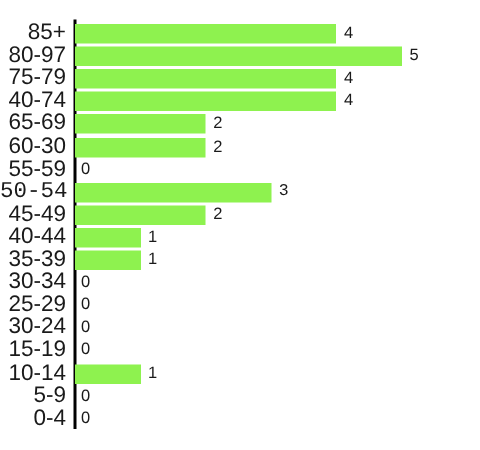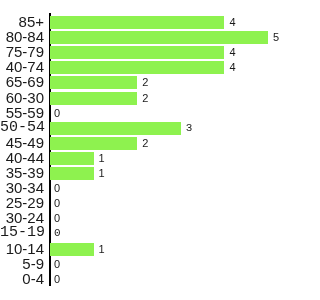--- a/index.html
+++ b/index.html
@@ -93,21 +93,21 @@
     <div id="axis-line"></div>
     <div id="rows-container">
         <div class="bar-row" style="top: 14px;">
           <div class="row-label">85+</div>
           <div class="bar-track">
             <div class="bar-fill" style="width: 174.4px;"></div>
             <div class="bar-value" style="left: 179.4px;">4</div>
           </div>
         </div>
         <div class="bar-row" style="top: 29.1px;">
-          <div class="row-label">80-84</div>
+          <div class="row-label">80-97</div>
           <div class="bar-track">
             <div class="bar-fill" style="width: 218px;"></div>
             <div class="bar-value" style="left: 223px;">5</div>
           </div>
         </div>
         <div class="bar-row" style="top: 44.2px;">
           <div class="row-label">75-79</div>
           <div class="bar-track">
             <div class="bar-fill" style="width: 174.4px;"></div>
             <div class="bar-value" style="left: 179.4px;">4</div>
@@ -179,21 +179,21 @@
           <div class="bar-track">
             <div class="bar-value" style="left: 4px;">0</div>
           </div>
         </div>
         <div class="bar-row" style="top: 210.3px;">
           <div class="row-label">30-24</div>
           <div class="bar-track">
             <div class="bar-value" style="left: 4px;">0</div>
           </div>
         </div>
-        <div class="bar-row" style="top: 225.4px; font-family: Liberation Mono, monospace;">
+        <div class="bar-row" style="top: 225.4px;">
           <div class="row-label">15-19</div>
           <div class="bar-track">
             <div class="bar-value" style="left: 4px;">0</div>
           </div>
         </div>
         <div class="bar-row" style="top: 240.5px;">
           <div class="row-label">10-14</div>
           <div class="bar-track">
             <div class="bar-fill" style="width: 43.6px;"></div>
             <div class="bar-value" style="left: 48.6px;">1</div>

